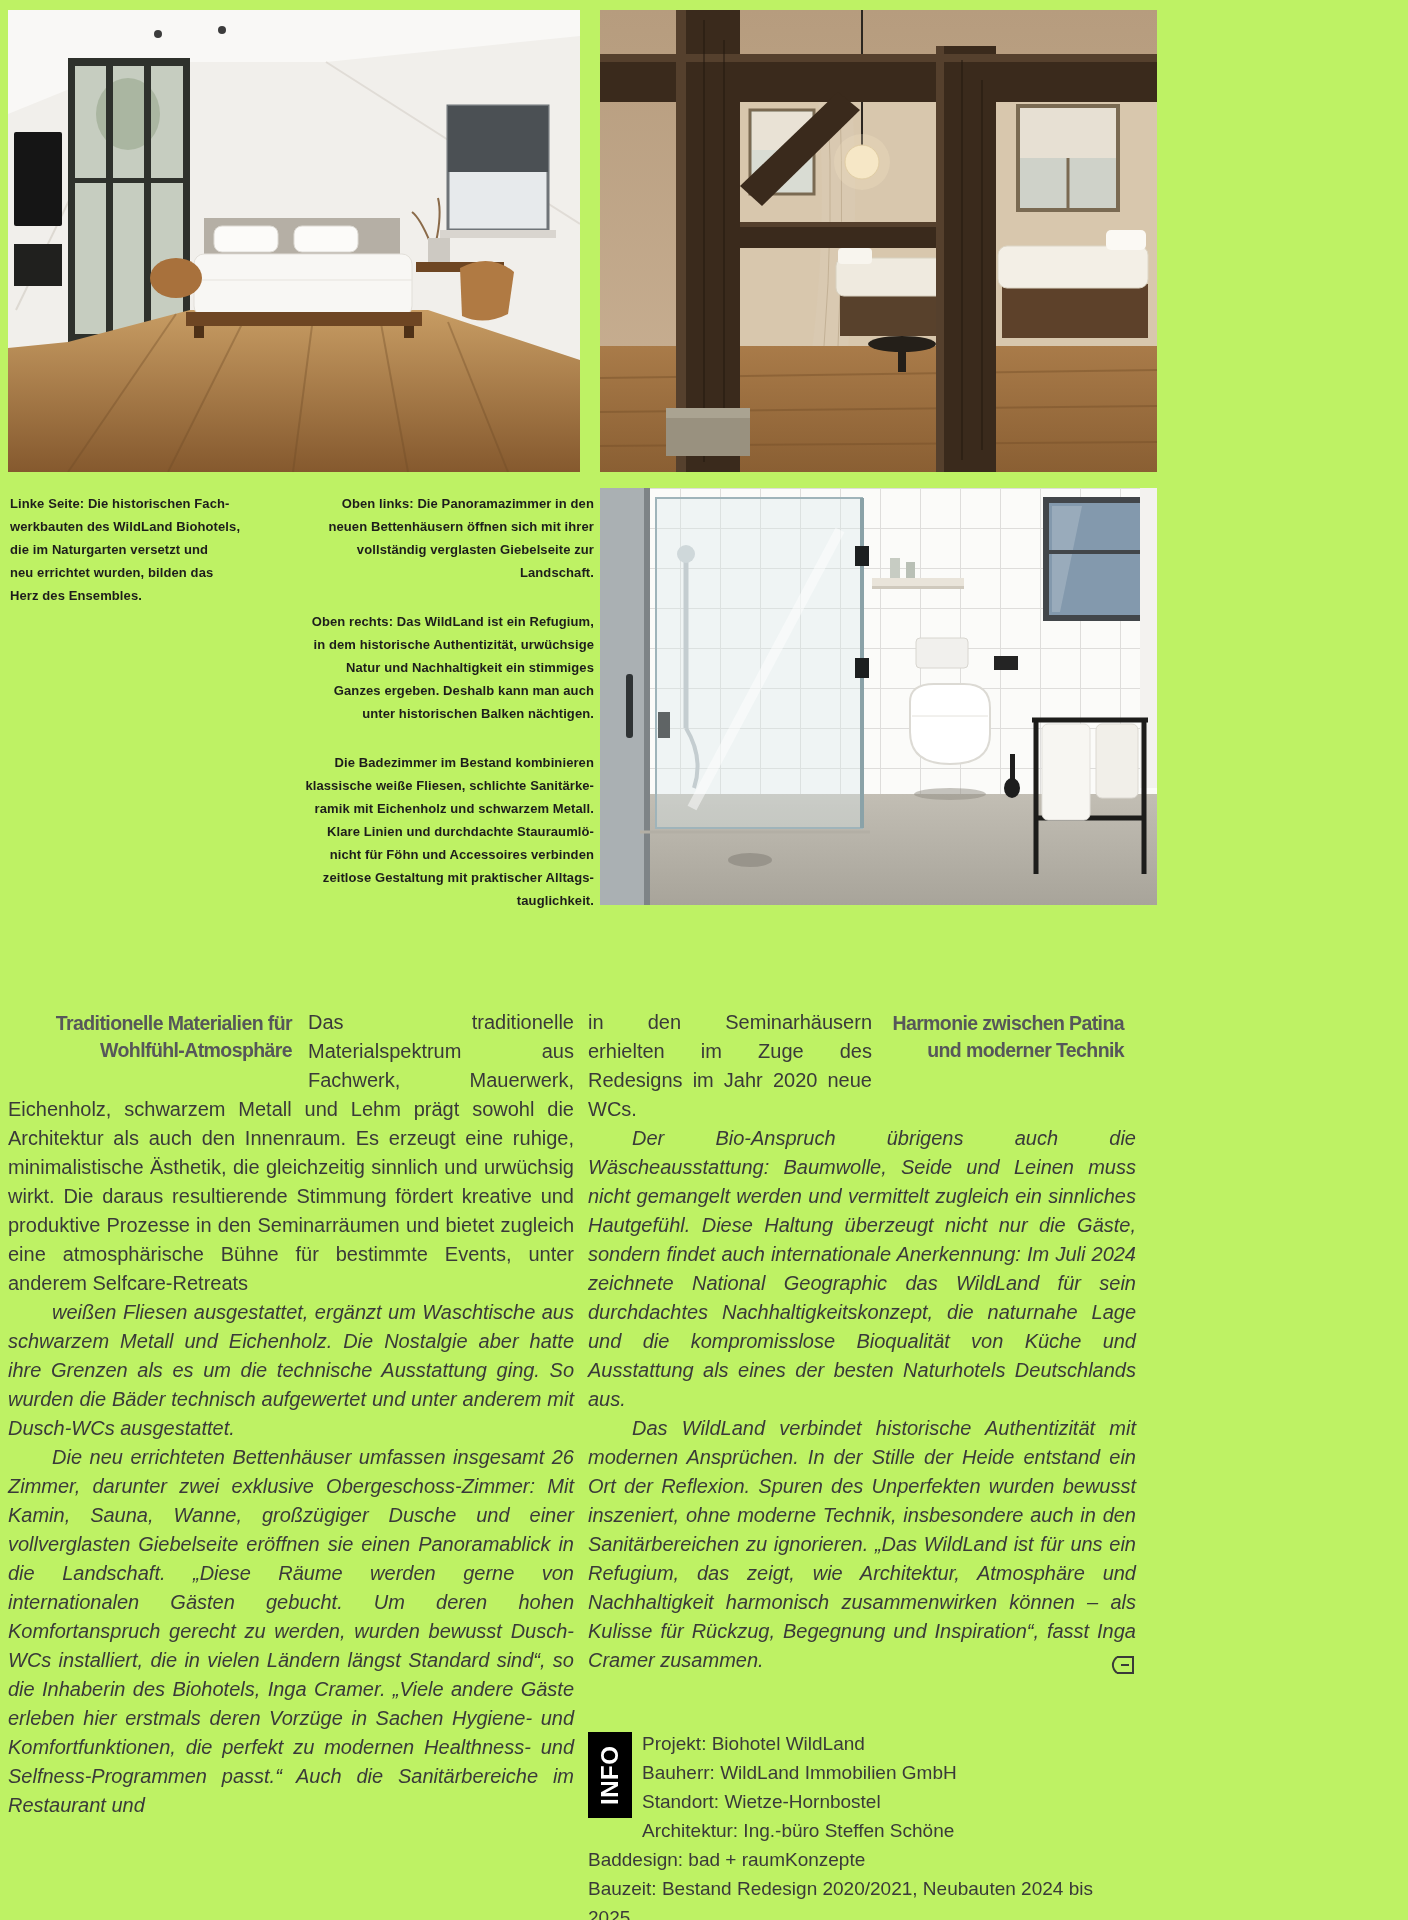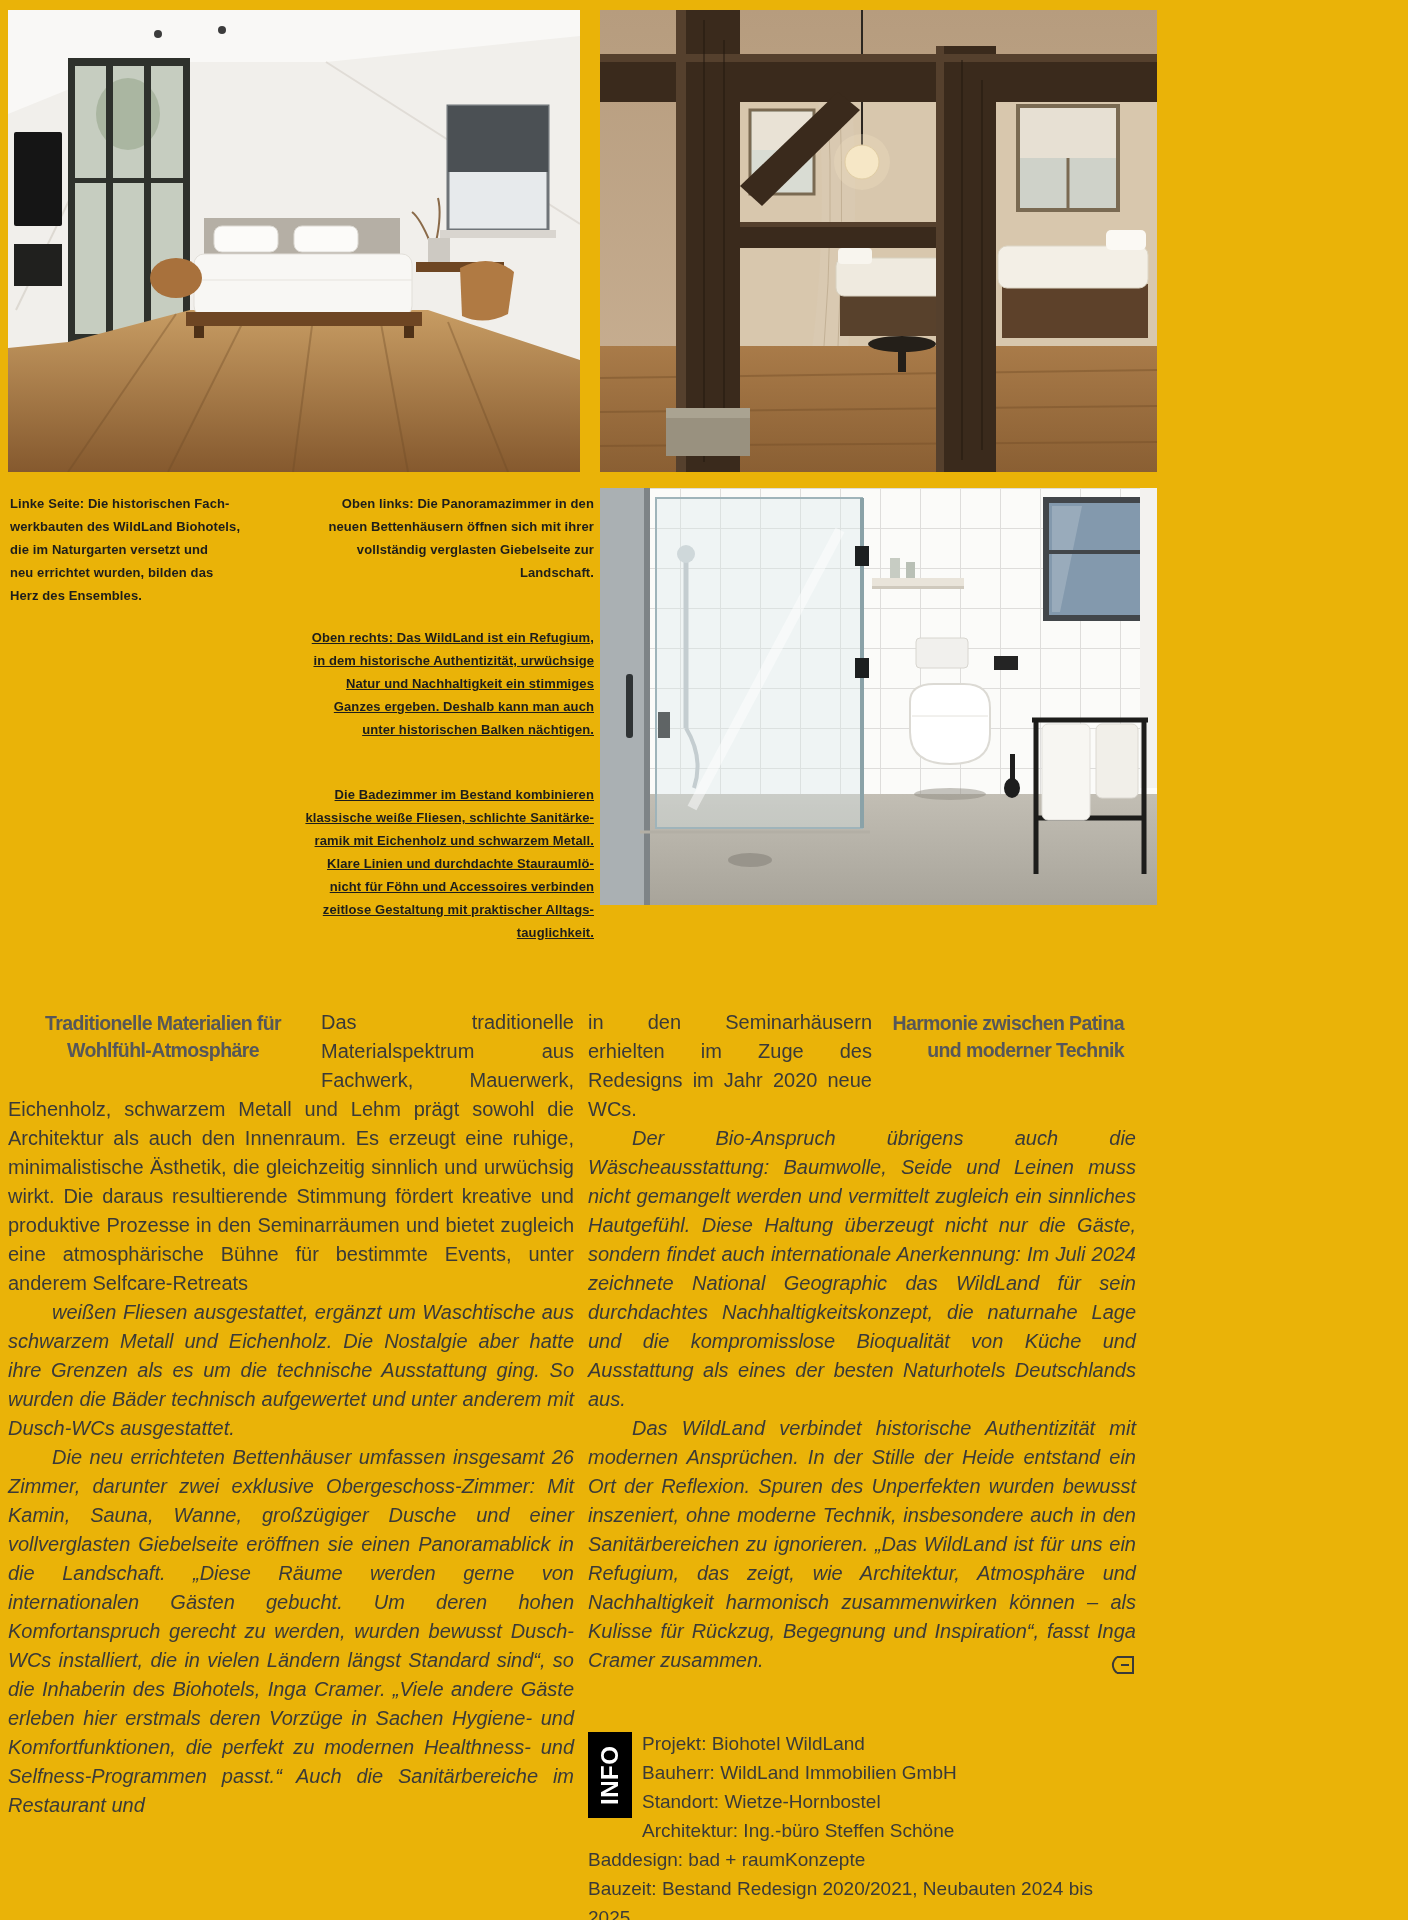--- a/index.html
+++ b/index.html
@@ -1,44 +1,44 @@
 <!DOCTYPE html>
 <html lang="de"><head>
 <meta charset="utf-8">
 <title>Magazine Page</title>
 <style>
   html,body{margin:0;padding:0;background:#ffffff;}
   .page{
-    position:relative;width:1408px;height:1920px;background:#eab308;
+    position:relative;width:1408px;height:1920px;background:#bef264;
     font-family:"Liberation Sans",sans-serif;overflow:hidden;color:#3a3a39;
   }
   
   .photo{position:absolute;margin:0;overflow:hidden;background:#eee;}
   .photo svg{display:block;}
   .photo-bedroom{left:8px;top:10px;width:572px;height:462px;}
   .photo-timber{left:600px;top:10px;width:557px;height:462px;}
   .photo-bath{left:600px;top:488px;width:557px;height:417px;}
   
   .caption{
     font-weight:bold;font-size:13px;line-height:23px;color:#1d1d1b;
     white-space:pre-line;letter-spacing:0.1px;
   }
   .caption-left{position:absolute;left:10px;top:492px;width:262px;text-align:left;}
   .captions-mid{position:absolute;left:292px;top:492px;width:302px;text-align:right;}
-  .captions-mid .caption + .caption{margin-top:42px;text-decoration:underline;}
+  .captions-mid .caption + .caption{margin-top:26px;}
   
   .col{position:absolute;top:1008px;font-size:20px;line-height:29px;}
   .col-left{left:8px;width:566px;}
   .col-right{left:588px;width:548px;}
   .para{margin:0;text-align:justify;}
   .para.indent{text-indent:44px;font-style:italic;}
   .inset{
-    float:left;width:284px;margin:2px 16px 8px 13px;
+    float:left;width:284px;margin:2px 16px 8px 0;
     font-weight:bold;font-size:19.5px;line-height:27px;letter-spacing:-0.6px;
-    color:#56575a;white-space:pre-line;text-align:center;text-indent:0;
+    color:#56575a;white-space:pre-line;text-align:right;text-indent:0;
   }
   .inset-mid{margin-top:6px;}
   .inset-right{float:right;width:236px;margin:2px 12px 8px 16px;text-align:right;}
   .endmark{float:right;margin-top:8px;line-height:0;}
   
   .infobox{clear:both;margin-top:54px;font-size:19px;line-height:29px;color:#3a3a39;}
   .info-tab{
     float:left;width:44px;height:86px;margin:3px 10px 4px 0;background:#000000;
     color:#ffffff;writing-mode:vertical-rl;transform:rotate(180deg);
     text-align:center;font-weight:bold;font-size:24px;line-height:44px;letter-spacing:0.5px;

